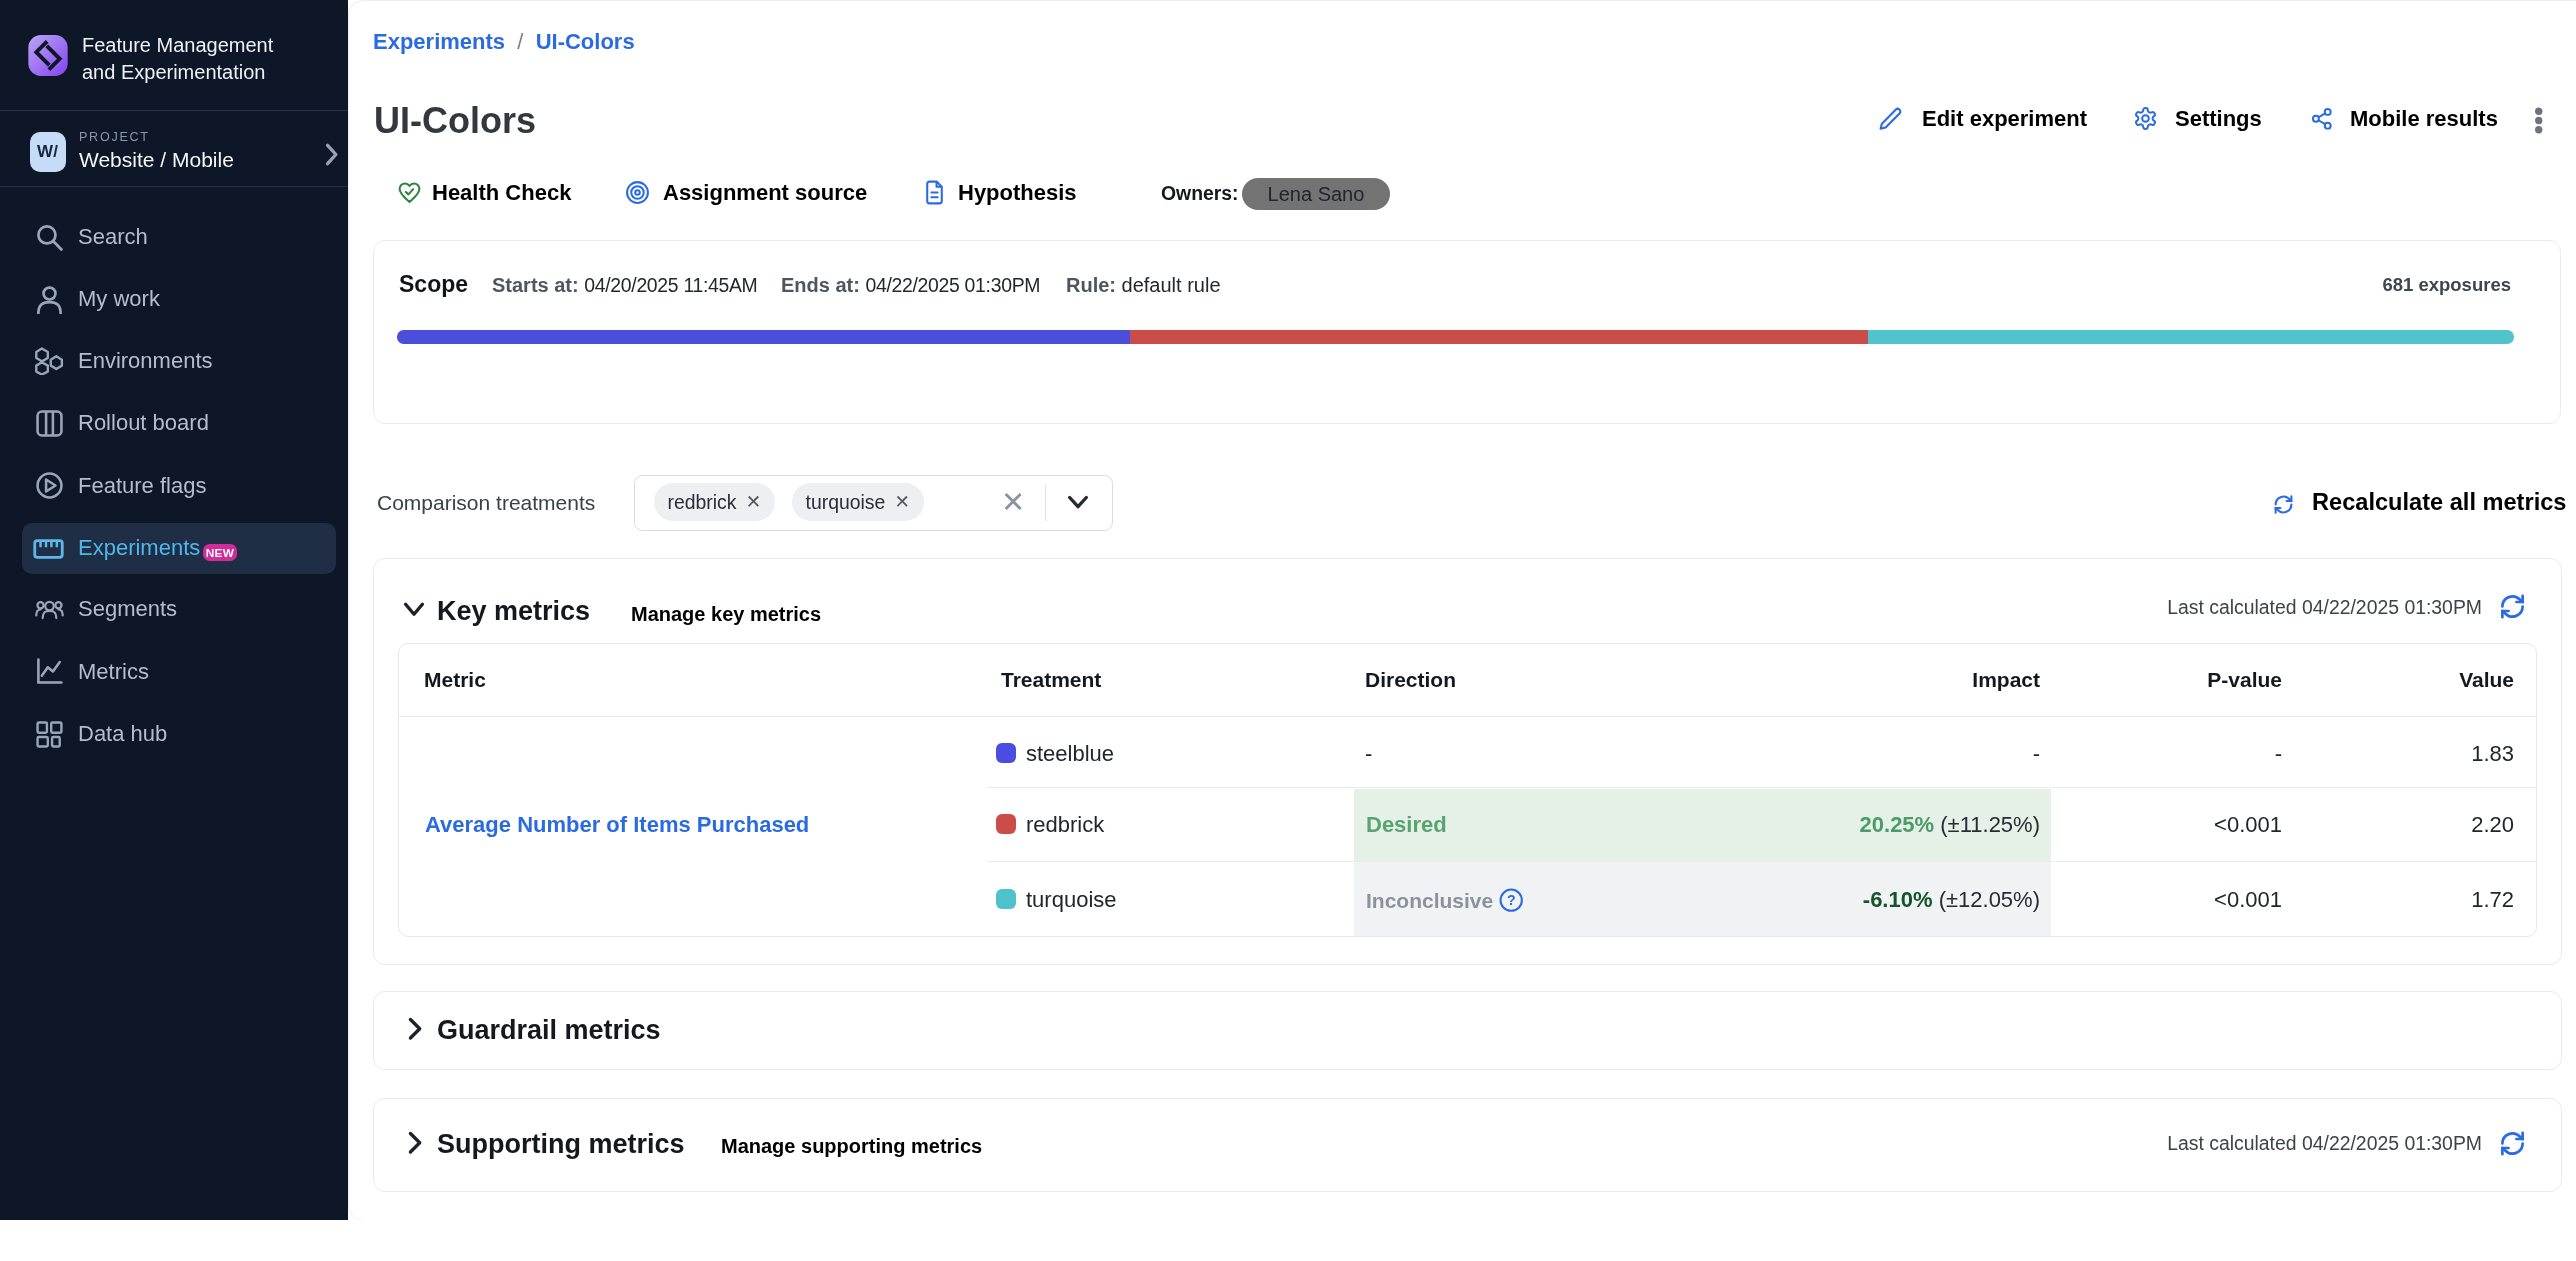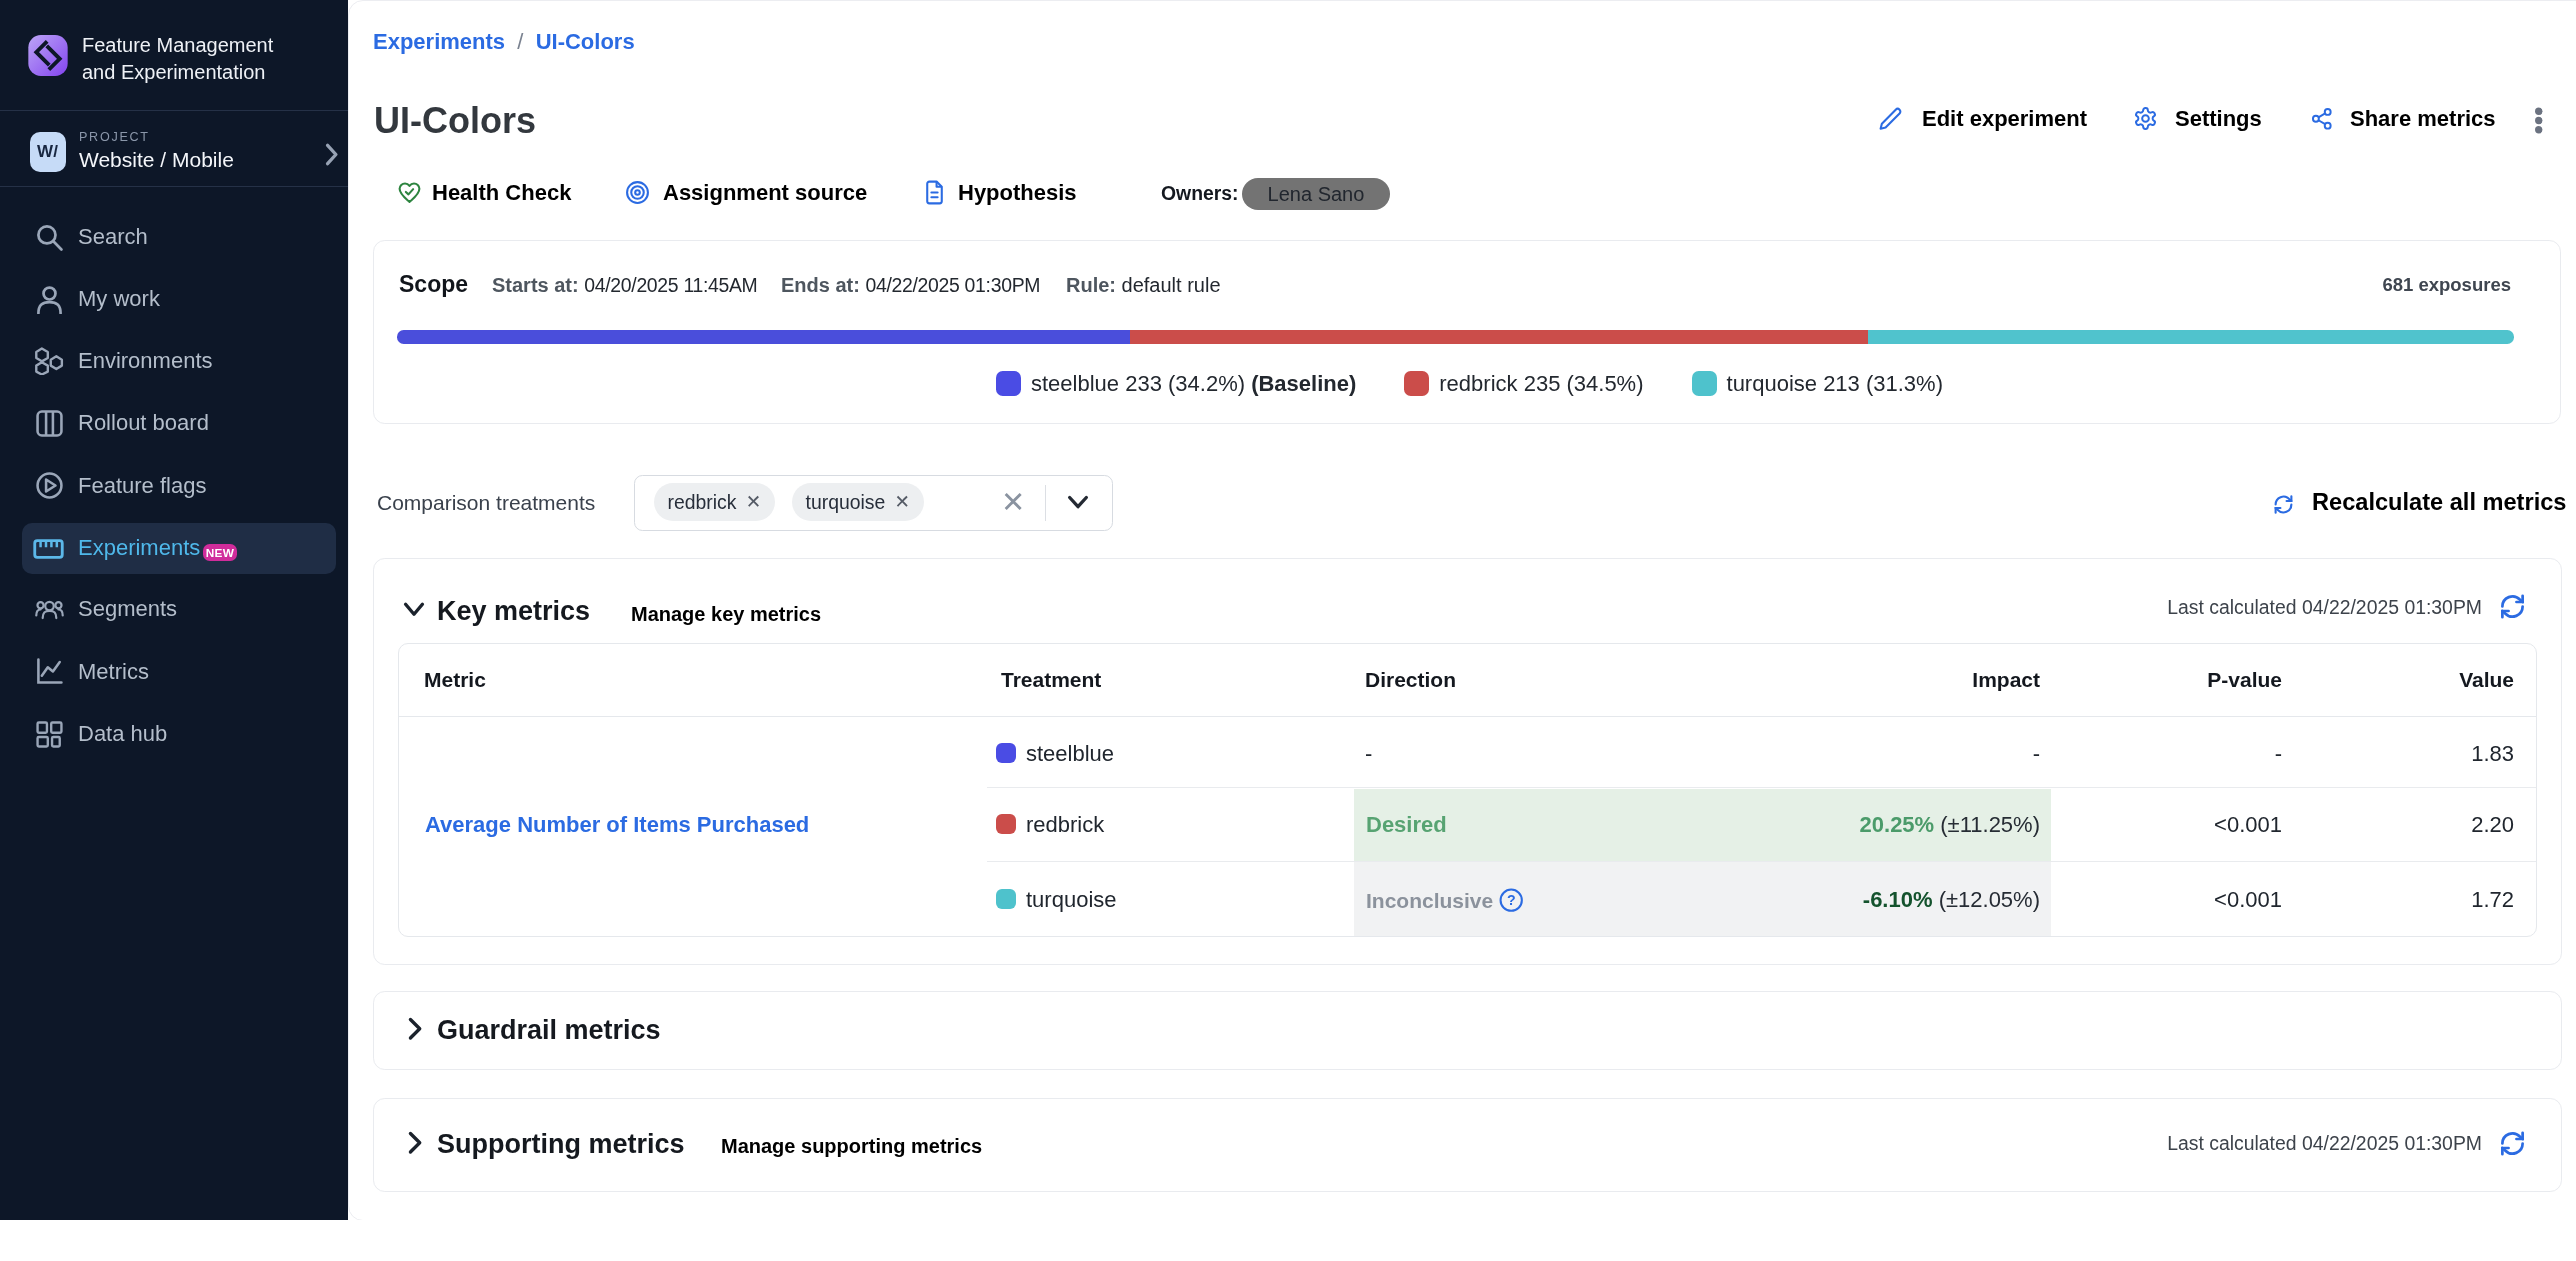--- a/index.html
+++ b/index.html
@@ -140,21 +140,21 @@
   </svg>
   <div class="abs nowrap link" style="left:2175px;top:108px;font-size:22px;">Settings</div>
   <svg class="abs" style="left:2310px;top:107px" width="23.6" height="23.6" viewBox="0 0 24 24">
     <g stroke="#2b6be2" stroke-width="2" fill="none">
       <circle cx="18" cy="5" r="3"></circle>
         <circle cx="6" cy="12" r="3"></circle>
         <circle cx="18" cy="19" r="3"></circle>
       <path d="M8.6 10.5 L15.4 6.5 M8.6 13.5 L15.4 17.5"></path>
     </g>
   </svg>
-  <div class="abs nowrap link" style="left:2350px;top:108px;font-size:22px;">Share metrics</div>
+  <div class="abs nowrap link" style="left:2350px;top:108px;font-size:22px;">Mobile results</div>
   <svg class="abs" style="left:2532px;top:106px" width="13.5" height="29" viewBox="0 0 16 34">
     <g fill="#6b7280">
         <circle cx="8" cy="6" r="4.4"></circle>
         <circle cx="8" cy="17" r="4.4"></circle>
         <circle cx="8" cy="28" r="4.4"></circle>
       </g>
   </svg>
 
   <svg class="abs" style="left:397px;top:180px" width="25" height="25" viewBox="0 0 24 24">
     <path d="M12 21C8 17.5 2.5 13.6 2.5 8.5 2.5 5.4 5 3.3 7.7 3.3 9.5 3.3 11 4.2 12 5.6 13 4.2 14.5 3.3 16.3 3.3 19 3.3 21.5 5.4 21.5 8.5 21.5 13.6 16 17.5 12 21Z" stroke="#2e8540" stroke-width="2" fill="none" stroke-linejoin="round"></path>
@@ -185,28 +185,20 @@
   <div class="abs nowrap" style="left:781px;top:275px;font-size:20px;color:#23282f;"><span style="font-weight:700;color:#4e565f;">Ends at:</span> <span style="font-size:19.4px;letter-spacing:-0.3px;">04/22/2025 01:30PM</span></div>
   <div class="abs nowrap" style="left:1066px;top:275px;font-size:20px;color:#23282f;"><span style="font-weight:700;color:#4e565f;">Rule:</span> default rule</div>
   <div class="abs nowrap" style="right:65px;top:276px;font-size:18.5px;font-weight:700;color:#3f4650;">681 exposures</div>
 
   <div class="abs" style="left:397px;top:330px;width:2117px;height:13.5px;border-radius:6.7px;overflow:hidden;display:flex;">
     <div style="width:733px;background:#4a4edb;"></div>
     <div style="width:738px;background:#cb4d4a;"></div>
     <div style="flex:1;background:#50c3cd;"></div>
   </div>
 
-  <div class="abs" style="left:996px;top:371px;height:25px;display:flex;align-items:center;white-space:nowrap;font-size:22px;color:#23282f;">
-    <span style="width:25px;height:25px;border-radius:6.7px;background:#4a4ce4;display:inline-block;"></span>
-    <span style="margin-left:10px;">steelblue 233 (34.2%) <b>(Baseline)</b></span>
-    <span style="width:25px;height:25px;border-radius:6.7px;background:#cb4d4a;display:inline-block;margin-left:48px;"></span>
-    <span style="margin-left:10px;">redbrick 235 (34.5%)</span>
-    <span style="width:25px;height:25px;border-radius:6.7px;background:#4ec2cc;display:inline-block;margin-left:48px;"></span>
-    <span style="margin-left:10px;">turquoise 213 (31.3%)</span>
-  </div>
 
   <div class="abs nowrap" style="left:377px;top:492px;font-size:21px;color:#3a414c;">Comparison treatments</div>
   <div class="abs" style="left:634px;top:475px;width:479px;height:56px;border:1.7px solid #d7dbe1;border-radius:8.4px;background:#fff;"></div>
   <div class="abs" style="left:654px;top:483px;height:38px;border-radius:19.4px;background:#edeff1;display:flex;align-items:center;padding:0 13.5px;font-size:19.4px;color:#272e3a;">redbrick<span style="margin-left:9.3px;color:#555b66;font-size:18.5px;">✕</span></div>
   <div class="abs" style="left:792px;top:483px;height:38px;border-radius:19.4px;background:#edeff1;display:flex;align-items:center;padding:0 13.5px;font-size:19.4px;color:#272e3a;">turquoise<span style="margin-left:9.3px;color:#555b66;font-size:18.5px;">✕</span></div>
   <div class="abs nowrap" style="left:1001px;top:488px;font-size:29px;color:#8a93a0;">✕</div>
   <div class="abs" style="left:1045px;top:485px;width:0;height:36px;border-left:1.7px solid #dcdfe4;"></div>
   <svg class="abs" style="left:1067px;top:495px" width="22" height="15" viewBox="0 0 26 18">
     <path d="M3 3 L13 14 L23 3" stroke="#242a33" stroke-width="4" fill="none" stroke-linecap="round" stroke-linejoin="round"></path>
   </svg>

